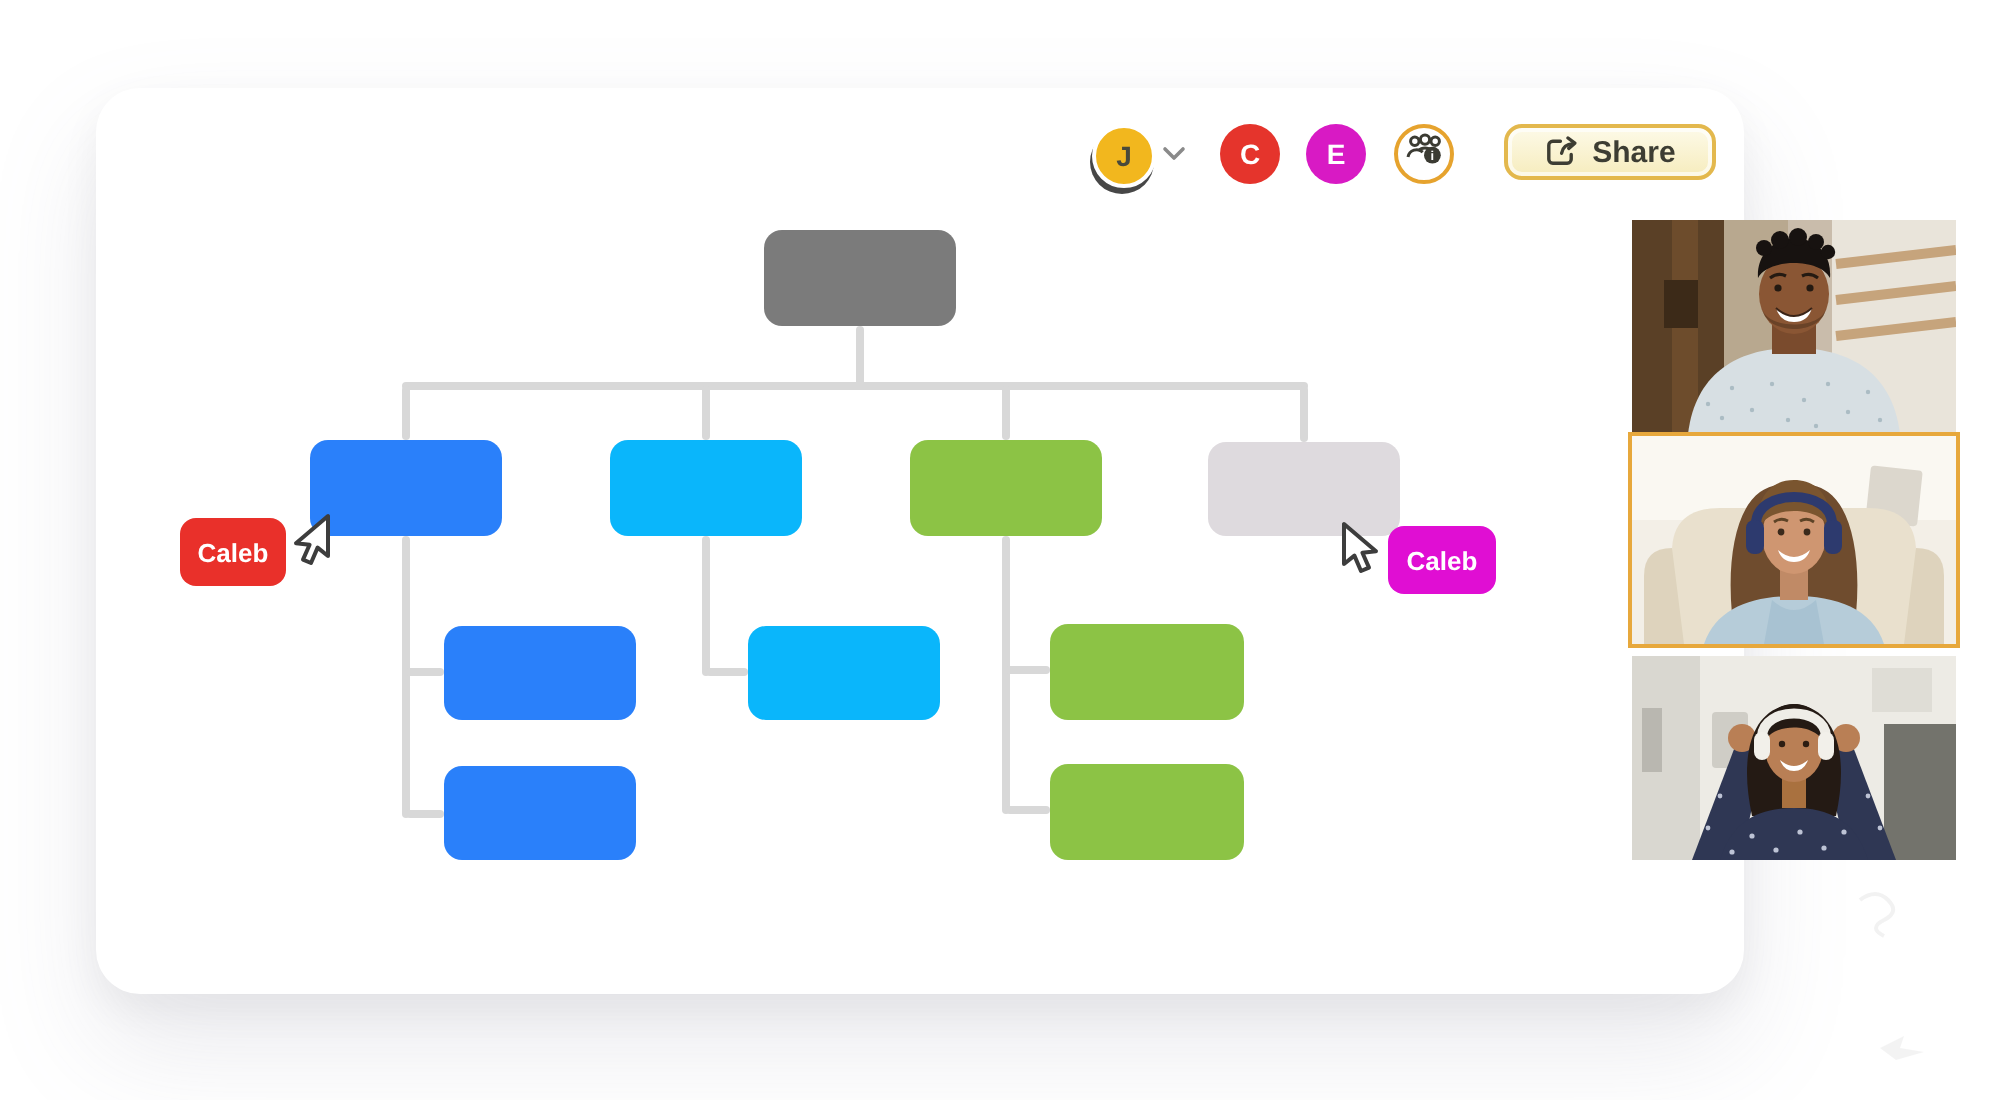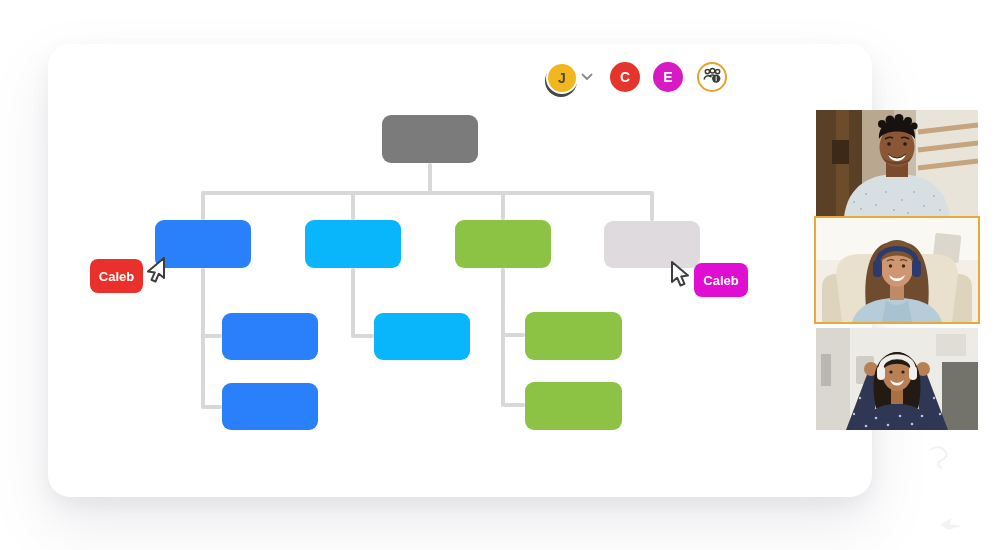--- a/index.html
+++ b/index.html
@@ -101,20 +101,30 @@
           <circle cx="14.6" cy="4.6" r="2.1"></circle>
           <path d="M1 12.5 a4.4 4.4 0 0 1 7.4 -2.4"></path>
           <path d="M6.2 9.4 a4.6 4.6 0 0 1 6.6 0"></path>
         </g>
         <circle cx="13.2" cy="11.6" r="4.2" fill="#3b3b33"></circle>
         <text x="13.2" y="13.9" font-size="6.4" font-weight="bold" fill="#ffffff" text-anchor="middle" font-family="Liberation Sans, sans-serif">i</text>
       </svg>
     </span>
   </div>
 
+  <button class="share-btn">
+    <span style="line-height:0;">
+      <svg width="17" height="16" viewBox="0 0 17 16">
+        <path d="M8.2 2.6 H4.4 a2 2 0 0 0 -2 2 V11.6 a2 2 0 0 0 2 2 h7.2 a2 2 0 0 0 2 -2 V9.2" fill="none" stroke="#3d3d33" stroke-width="1.7" stroke-linecap="round"></path>
+        <path d="M8.8 8.6 C9.3 5.6 11.2 4 14.6 3.8" fill="none" stroke="#3d3d33" stroke-width="1.7" stroke-linecap="round"></path>
+        <path d="M12 1 L15.4 3.6 L12.4 6.2" fill="none" stroke="#3d3d33" stroke-width="1.7" stroke-linecap="round" stroke-linejoin="round"></path>
+      </svg>
+    </span>
+    <span>Share</span>
+  </button>
 
   <div class="tile" style="top: 110px; height: 107px;">
     <svg viewBox="0 0 162 107" width="162" height="107">
       <rect width="162" height="107" fill="#c9bcab"></rect>
       <rect width="46" height="107" fill="#5a4026"></rect>
       <rect x="20" width="13" height="107" fill="#6d4c2c"></rect>
       <rect x="46" width="32" height="107" fill="#b8a88f"></rect>
       <rect x="100" width="62" height="107" fill="#e9e4da"></rect>
       <g stroke="#c1996c" stroke-width="5" opacity=".85">
         <line x1="102" y1="22" x2="162" y2="15"></line>

